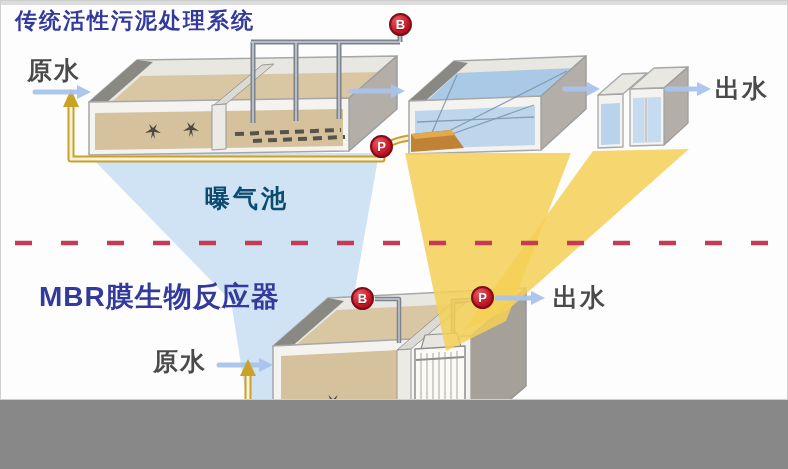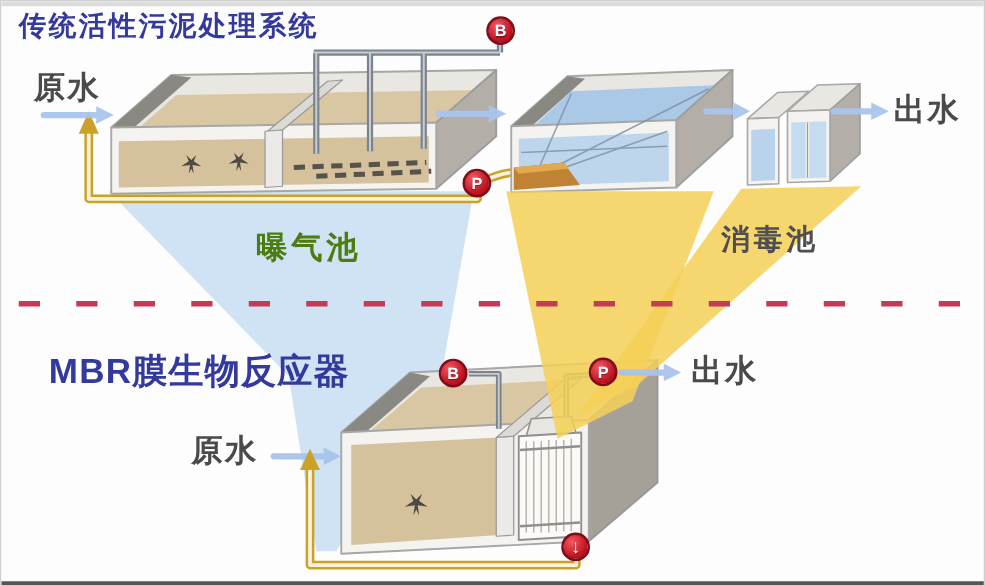--- a/index.html
+++ b/index.html
@@ -1,29 +1,29 @@
 <!DOCTYPE html>
 <html><head>
 <meta charset="utf-8">
 <style>
   html,body{margin:0;padding:0;background:#888;}
   .stage{
-    position:relative;width:788px;height:469px;background:#fdfdfd;
+    position:relative;width:788px;height:400px;background:#fdfdfd;
     overflow:hidden;font-family:"Liberation Sans",sans-serif;
     border:1px solid #cfcfcf;box-sizing:border-box;margin:0 auto;
   }
   .stage svg{position:absolute;left:0;top:0;}
   .lbl{
     position:absolute;font-weight:bold;color:#4a4a4a;white-space:nowrap;
     font-family:"Liberation Sans",sans-serif;line-height:1.1;
   }
   .title{color:#333a9c;font-size:22px;letter-spacing:2px;}
   .water-lbl{font-size:25px;letter-spacing:2px;}
   .tank-lbl{font-size:25px;letter-spacing:3px;color:#4f4f4f;}
-  .aer{color:#4d7c0f;}
+  .aer{color:#0c4a6e;}
   .badge{
     position:absolute;width:23px;height:23px;border-radius:50%;
     background:radial-gradient(circle at 35% 30%, #ef5a64, #c01222 65%, #9a0e1b 100%);
     border:2px solid #7d0d18;color:#fff;font-weight:bold;font-size:13px;
     display:flex;align-items:center;justify-content:center;box-sizing:border-box;
     text-shadow:0 1px 1px rgba(0,0,0,.4);
   }
 </style>
 </head>
 <body>
@@ -162,21 +162,20 @@
     <path d="M460,428 L460,451 L247,451 L247,372" stroke="#c9a227" stroke-width="7"></path>
     <path d="M460,428 L460,451 L247,451 L247,372" stroke="#f8f1dd" stroke-width="3"></path>
     <polygon points="239,375 255,375 247,358" fill="#c9a227" stroke="none"></polygon>
   </g>
 </svg>
 
 <div class="lbl title" style="left:14px;top:8px;">传统活性污泥处理系统</div>
 <div class="lbl water-lbl" style="left:26px;top:56px;">原水</div>
 <div class="lbl water-lbl" style="left:714px;top:74px;">出水</div>
 <div class="lbl tank-lbl aer" style="left:204px;top:184px;">曝气池</div>
-<div class="lbl tank-lbl" style="left:576px;top:178px;font-size:23px;">消毒池</div>
 
 <div class="lbl title" style="left:38px;top:281px;font-size:28px;letter-spacing:1px;">MBR膜生物反应器</div>
 <div class="lbl water-lbl" style="left:152px;top:347px;">原水</div>
 <div class="lbl water-lbl" style="left:552px;top:283px;">出水</div>
 
 <div class="badge" style="left:388px;top:12px;">B</div>
 <div class="badge" style="left:369px;top:134px;">P</div>
 <div class="badge" style="left:350px;top:286px;">B</div>
 <div class="badge" style="left:470px;top:285px;">P</div>
 <div class="badge" style="left:448px;top:425px;font-size:15px;">↓</div>

